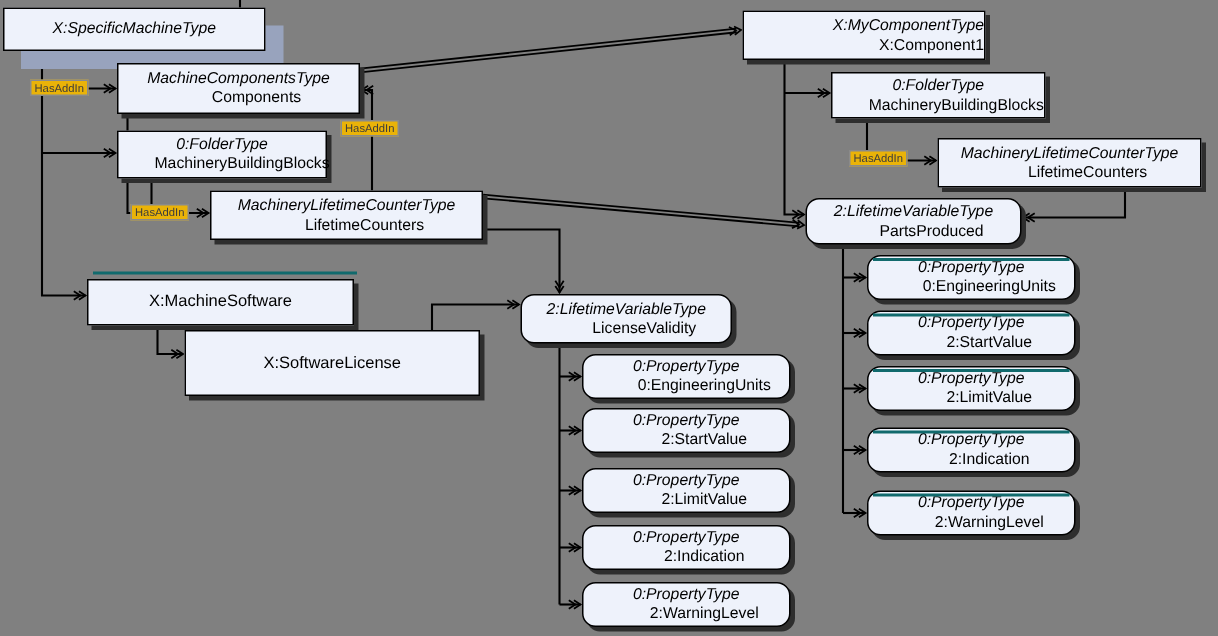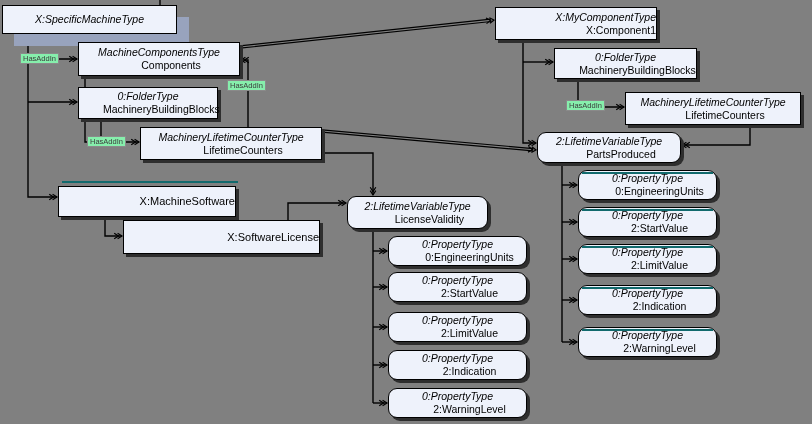--- a/index.html
+++ b/index.html
@@ -5,23 +5,23 @@
   html,body{margin:0;padding:0;background:#808080;}
   #stage{position:relative;width:812px;height:424px;background:#808080;overflow:hidden;
          font-family:"Liberation Sans","DejaVu Sans",sans-serif;}
   #wires{position:absolute;left:0;top:0;z-index:1;}
   .node{position:absolute;background:#eef2fb;border:1.6px solid #000;box-sizing:border-box;
         box-shadow:3px 3px 0 #2e2e2e;display:flex;flex-direction:column;justify-content:center;
         text-align:center;z-index:2;}
   .node.rounded{border-radius:9px;text-align:center;}
   .node.highlight{box-shadow:12px 12px 0 #98a3bd;}
   .l1{font-size:10.5px;line-height:13px;color:#000;font-style:italic;white-space:nowrap;}
-  .l1.noital{font-style:normal;font-size:11px;text-align:right;}
+  .l1.noital{font-style:normal;font-size:11px;}
   .l2{font-size:10.5px;line-height:13px;color:#000;white-space:nowrap;margin-left:24px;}
-  .ref-label{position:absolute;background:#86efac;border:1px solid #8a8a8a;color:#3c3c3c;
+  .ref-label{position:absolute;background:#eab308;border:1px solid #8a8a8a;color:#3c3c3c;
              font-size:7.5px;line-height:9px;padding:0 2px;z-index:3;white-space:nowrap;}
   .teal-strip{position:absolute;left:3px;right:3px;top:1px;height:2px;background:#116a6d;z-index:4;}
   .teal-strip.above{top:-6px;left:3px;right:-3px;}
 </style>
 </head>
 <body>
 
 <div id="stage">
   <svg id="wires" width="812" height="424">
       <polyline points="28,34 28,197 57,197" fill="none" stroke="#000000" stroke-width="1.4"></polyline>
@@ -115,21 +115,21 @@
       <div class="l2">MachineryBuildingBlocks</div>
     </div>
     <div class="node" style="left: 140px; top: 127px; width: 182px; height: 33px;">
       <div class="l1">MachineryLifetimeCounterType</div>
       <div class="l2">LifetimeCounters</div>
     </div>
     <div class="node" style="left: 58px; top: 186px; width: 178px; height: 31px;">
       <div class="teal-strip above"></div>
       <div class="l1 noital">X:MachineSoftware</div>
     </div>
-    <div class="node" style="left: 123px; top: 220px; width: 197px; height: 34px;">
+    <div class="node" style="left: 123px; top: 220px; width: 197px; height: 44px;">
       <div class="l1 noital">X:SoftwareLicense</div>
     </div>
     <div class="node" style="left: 495px; top: 7px; width: 162px; height: 33px; text-align: right;">
       <div class="l1">X:MyComponentType</div>
       <div class="l2">X:Component1</div>
     </div>
     <div class="node" style="left: 554px; top: 48px; width: 143px; height: 31px;">
       <div class="l1">0:FolderType</div>
       <div class="l2">MachineryBuildingBlocks</div>
     </div>

